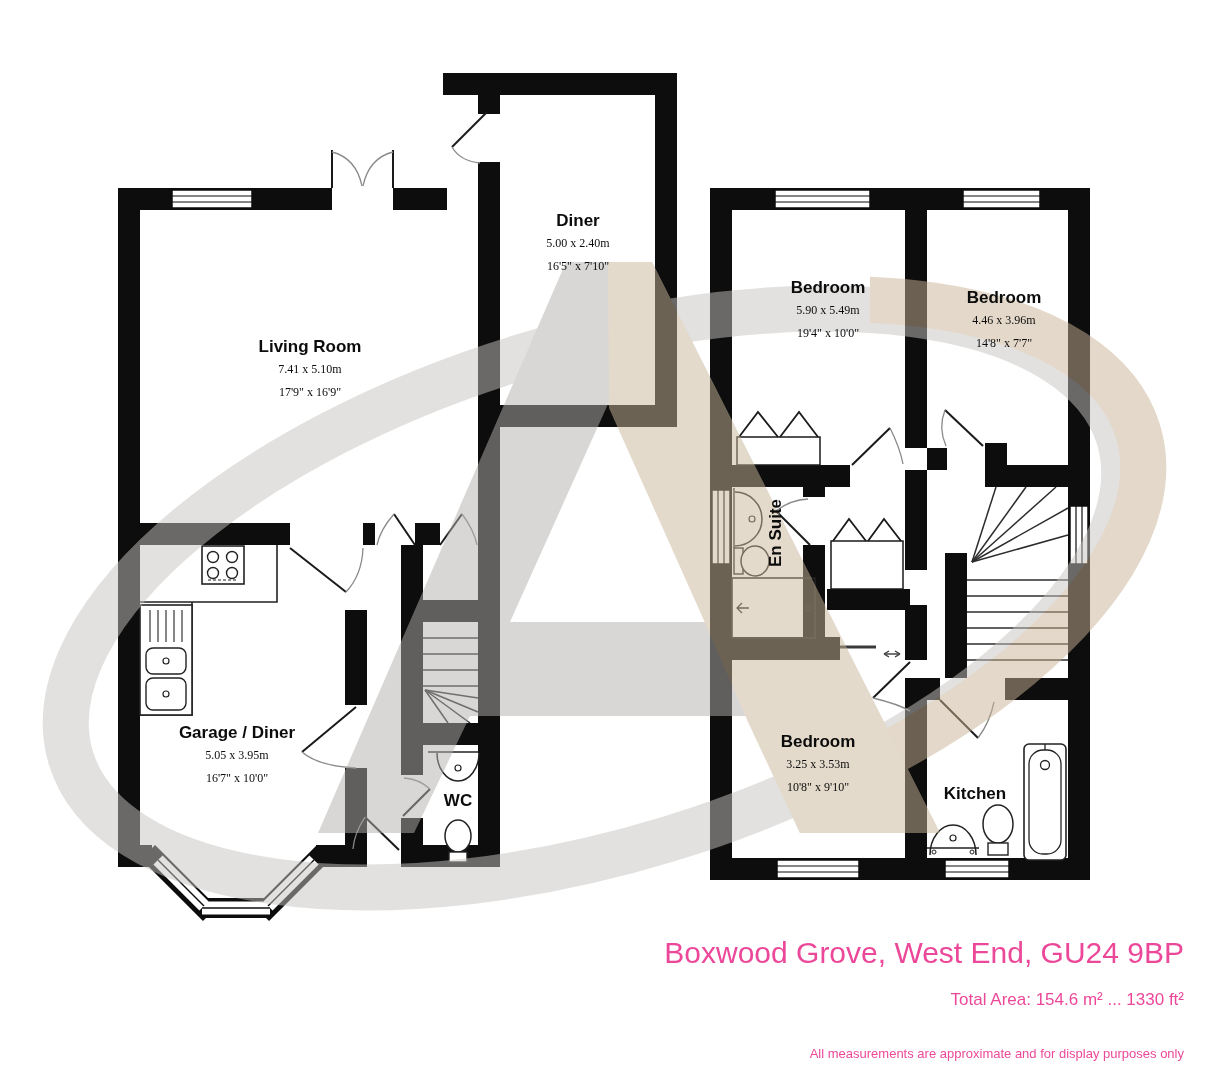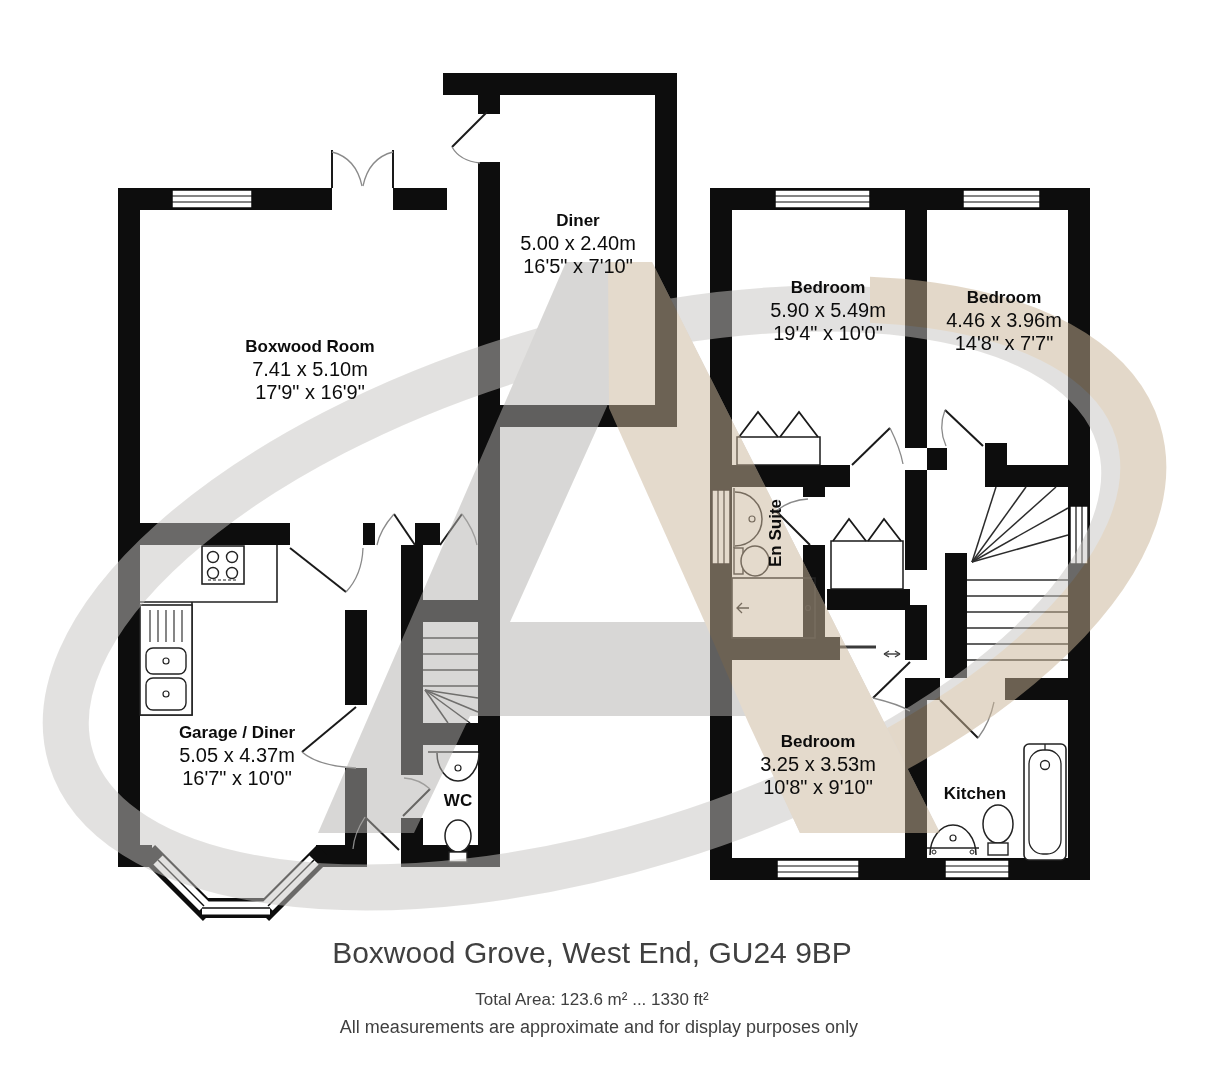--- a/index.html
+++ b/index.html
@@ -3,26 +3,26 @@
 <meta charset="utf-8">
 <style>
   html,body{margin:0;padding:0;background:#ffffff;}
   #stage{position:relative;width:1208px;height:1080px;background:#fff;overflow:hidden;
          font-family:"Liberation Sans", sans-serif;color:#111;}
   #plan-svg,#watermark-svg{position:absolute;left:0;top:0;}
   #watermark-svg{pointer-events:none;}
   .label{position:absolute;display:flex;flex-direction:column;align-items:center;
          transform:translateX(-50%);text-align:center;white-space:nowrap;z-index:5;}
   .rn{font-size:17px;font-weight:bold;line-height:22px;color:#0c0c0c;}
-  .rd{font-size:20px;line-height:23px;color:#0c0c0c;}
+  .rd{font-size:12px;line-height:23px;color:#0c0c0c;font-family:Liberation Serif, serif;}
   .label.rot{transform:translate(-50%,-50%) rotate(-90deg);}
-  .caption{position:absolute;left:0;width:1184px;text-align:center;z-index:5;color:#404040;}
+  .caption{position:absolute;left:0;width:1184px;text-align:right;z-index:5;color:#ec4899;}
   #title{top:936px;font-size:30px;}
   #area{top:990px;font-size:17px;}
-  #disclaimer{top:1017px;font-size:18px;margin-left:7px;}
+  #disclaimer{top:1046px;font-size:13px;}
 </style>
 </head>
 <body>
 
 <div id="stage">
 
 <svg id="plan-svg" width="1208" height="1080" viewBox="0 0 1208 1080">
 
   <g>
 
@@ -287,34 +287,34 @@
     <g clip-path="url(#rightClip)">
       <ellipse cx="612" cy="592" rx="550" ry="256" fill="none" stroke="#c9b394" stroke-width="46" transform="rotate(-17 612 592)"></ellipse>
     </g>
     <path d="M566,262 L652,262 L940,833 L800,833 L746,716 L470,716 L414,833 L318,833 Z
              M608,404 L706,622 L510,622 Z" fill="#b3b1ae" fill-rule="evenodd"></path>
     <path d="M608,262 L652,262 L940,833 L800,833 L748,722 L706,625 L609,408 Z" fill="#cbb69b"></path>
   </g>
 </svg>
 
 <div class="label" style="left:310px;top:336px">
-  <span class="rn">Boxwood Room</span>
+  <span class="rn">Living Room</span>
   <span class="rd">7.41 x 5.10m</span>
   <span class="rd">17'9" x 16'9"</span>
 </div>
 
 <div class="label" style="left:578px;top:210px">
   <span class="rn">Diner</span>
   <span class="rd">5.00 x 2.40m</span>
   <span class="rd">16'5" x 7'10"</span>
 </div>
 
 <div class="label" style="left:237px;top:722px">
   <span class="rn">Garage / Diner</span>
-  <span class="rd">5.05 x 4.37m</span>
+  <span class="rd">5.05 x 3.95m</span>
   <span class="rd">16'7" x 10'0"</span>
 </div>
 
 <div class="label" style="left:458px;top:790px">
   <span class="rn">WC</span>
 </div>
 
 <div class="label" style="left:828px;top:277px">
   <span class="rn">Bedroom</span>
   <span class="rd">5.90 x 5.49m</span>
@@ -335,16 +335,16 @@
 
 <div class="label rot" style="left:776px;top:533px">
   <span class="rn">En Suite</span>
 </div>
 
 <div class="label" style="left:975px;top:783px">
   <span class="rn">Kitchen</span>
 </div>
 
 <div id="title" class="caption">Boxwood Grove, West End, GU24 9BP</div>
-<div id="area" class="caption">Total Area: 123.6 m² ... 1330 ft²</div>
+<div id="area" class="caption">Total Area: 154.6 m² ... 1330 ft²</div>
 <div id="disclaimer" class="caption">All measurements are approximate and for display purposes only</div>
 
 </div>
 
 </body></html>

